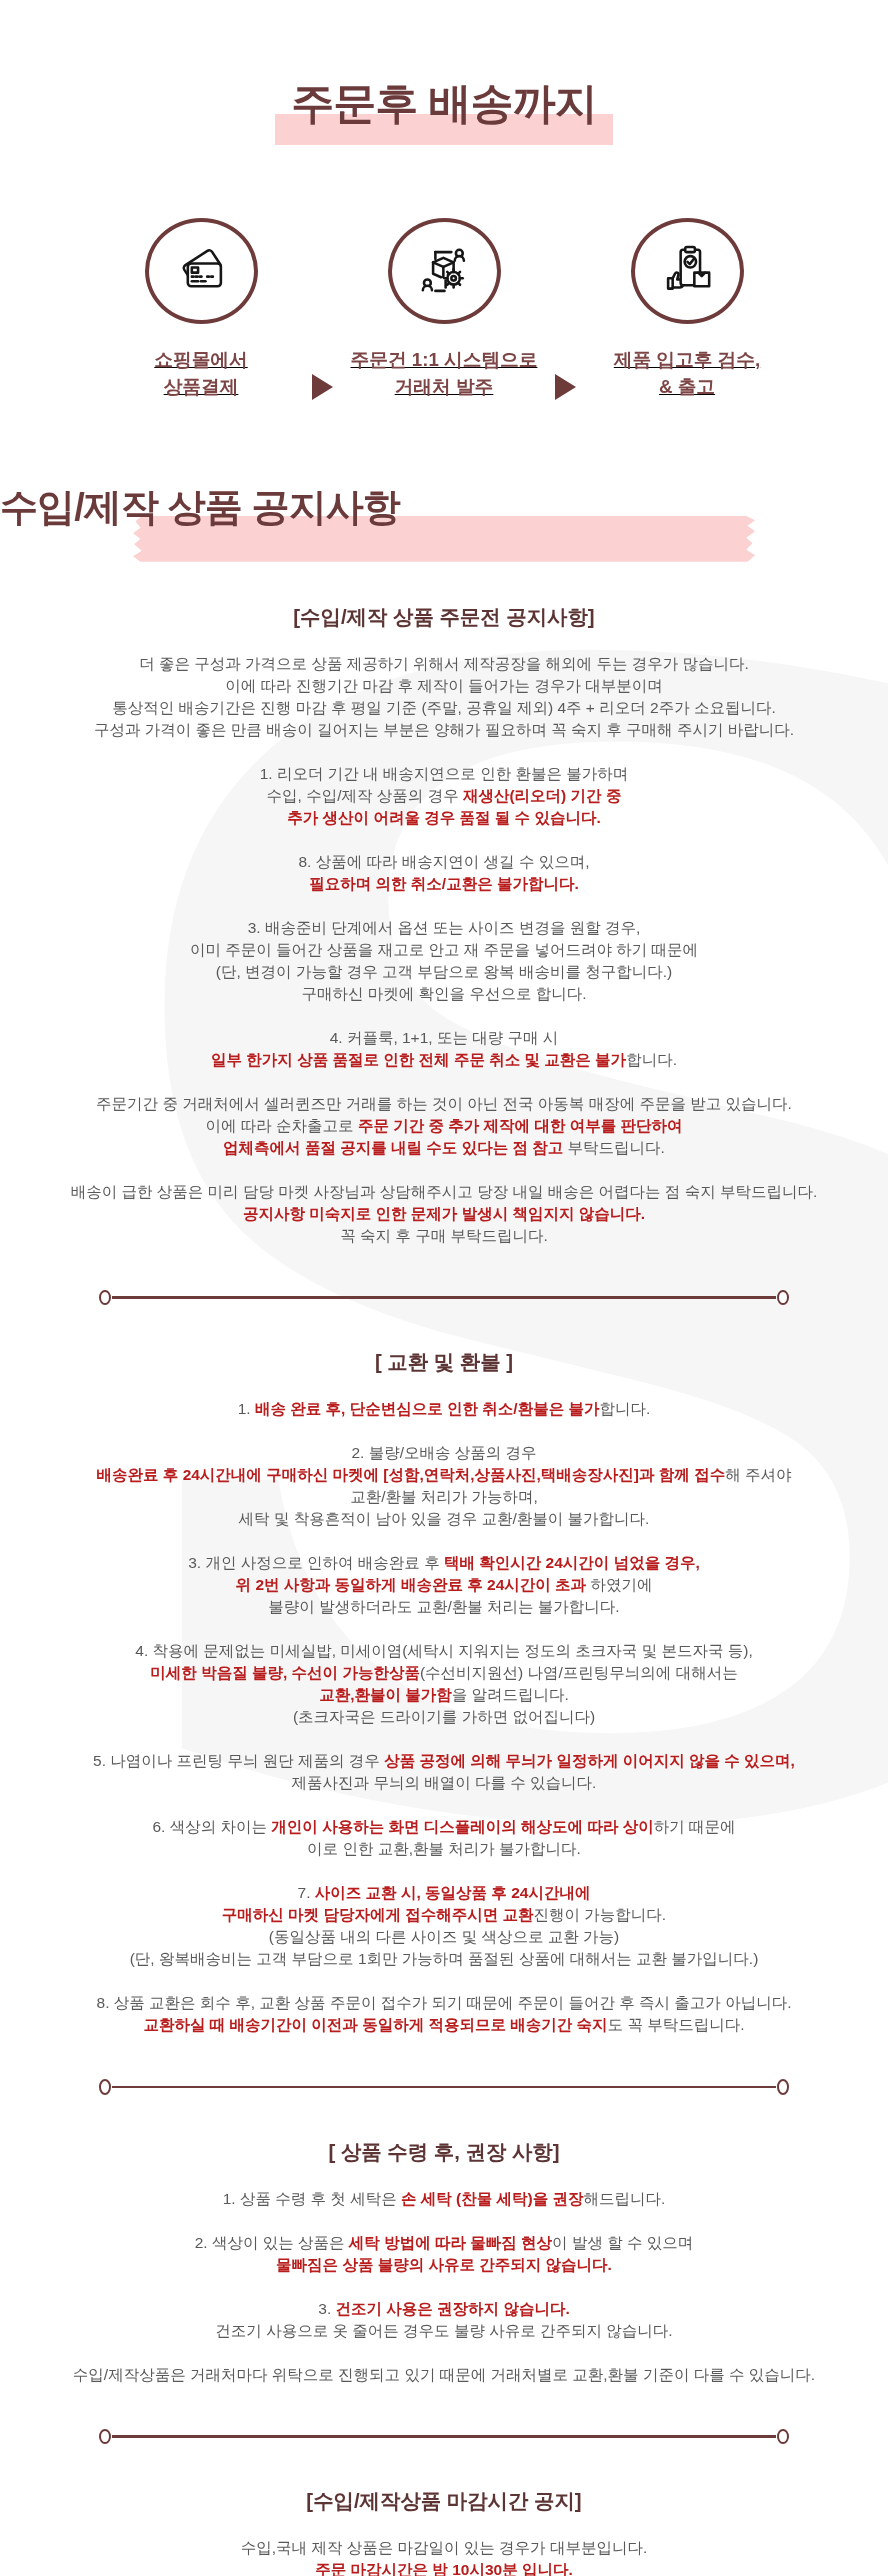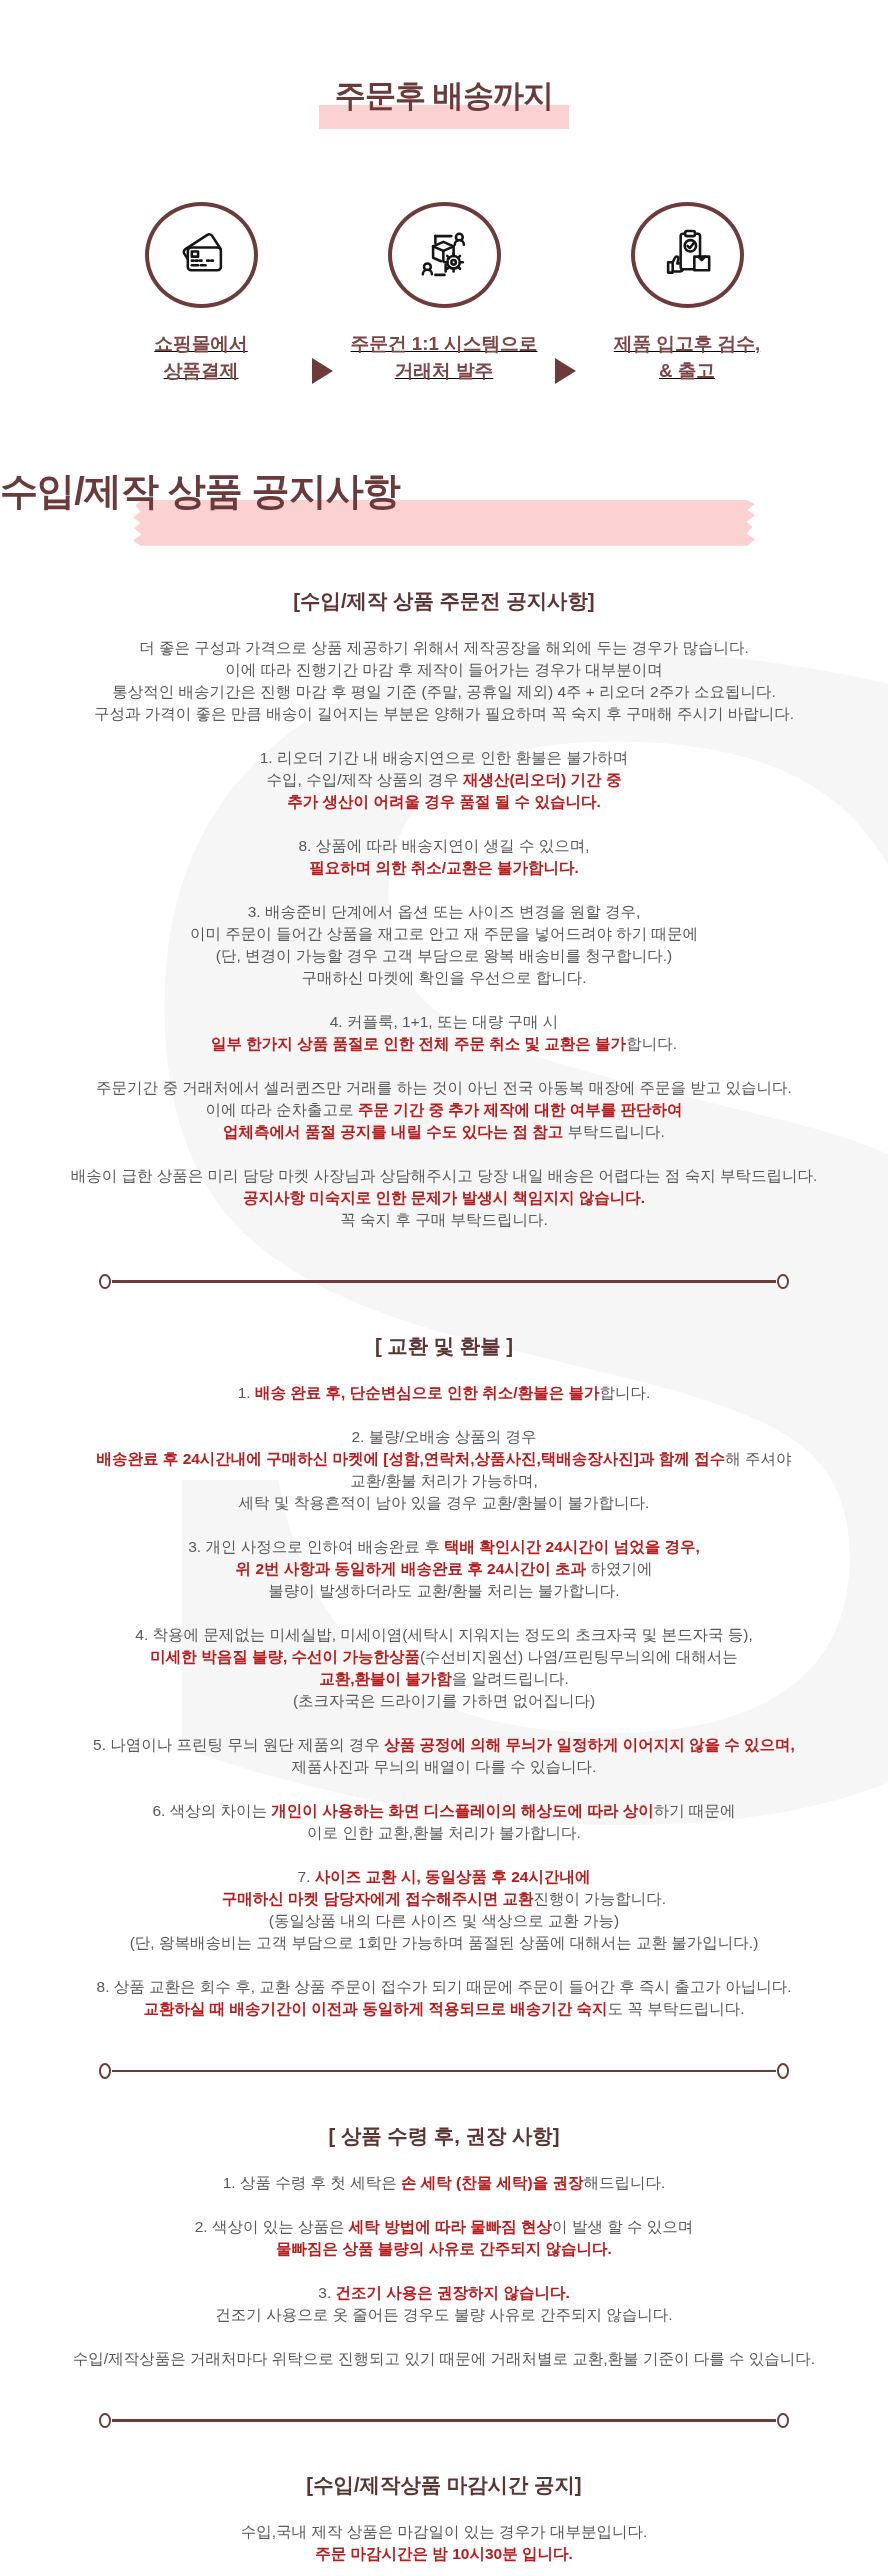--- a/index.html
+++ b/index.html
@@ -4,21 +4,21 @@
 <style>
   html,body{margin:0;padding:0;background:#ffffff;}
   .page{position:relative;width:888px;height:2576px;margin:0 auto;background:#fff;overflow:hidden;
         font-family:"Liberation Sans",sans-serif;}
   .watermark{position:absolute;top:480px;left:62px;z-index:0;font-family:"DejaVu Serif",serif;
         font-weight:bold;font-size:1554px;line-height:1;color:#f6f6f6;user-select:none;}
   .content{position:relative;z-index:1;}
 
   
   .h1-wrap{padding-top:75px;text-align:center;}
-  .h1-hl{display:inline-block;font-size:31px;font-weight:bold;color:#6b3a3a;letter-spacing:-0.9px;
+  .h1-hl{display:inline-block;font-size:43px;font-weight:bold;color:#6b3a3a;letter-spacing:-0.9px;
         padding:0 16px 12.4px;background:linear-gradient(180deg,rgba(0,0,0,0) 56%,#fbd1d1 56%);}
 
   
   .steps{margin-top:73px;display:flex;justify-content:center;align-items:flex-end;text-decoration:underline;}
   .step{width:222px;text-align:center;}
   .step-circle{width:105px;height:98px;border:4.4px solid #6e3b3b;border-radius:50%;
         margin:0 auto 23px;display:flex;align-items:center;justify-content:center;background:#fff;}
   .step-label{font-size:18.7px;font-weight:bold;color:#7d4545;line-height:1.4;}
   .arrow{width:0;height:0;border-left:21px solid #6e3b3b;border-top:13.3px solid transparent;
         border-bottom:13.3px solid transparent;margin-top:39px;}

